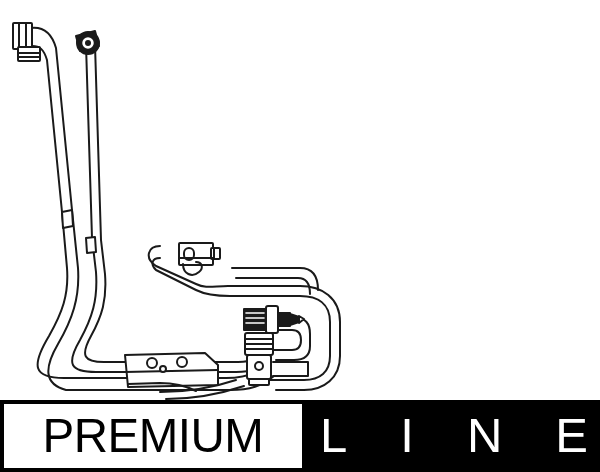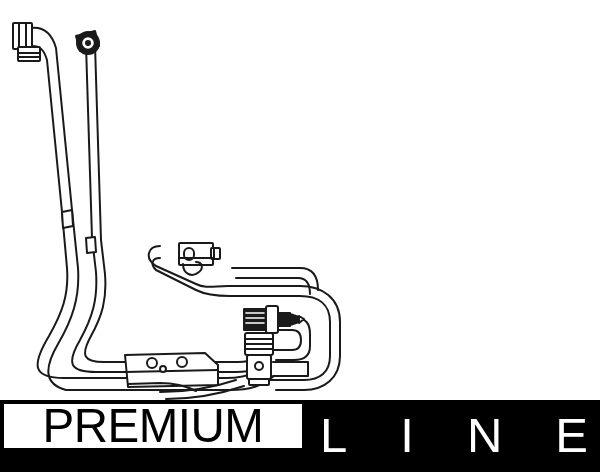--- a/index.html
+++ b/index.html
@@ -39,21 +39,21 @@
     background: #000000;
     display: flex;
     align-items: stretch;
     box-sizing: border-box;
   }
   #brand-premium-box {
     position: absolute;
     left: 4px;
     top: 4px;
     width: 298px;
-    height: 44px;
+    height: 64px;
     background: #ffffff;
     display: flex;
     align-items: center;
     justify-content: center;
     box-sizing: border-box;
   }
   #brand-premium-text {
     color: #000000;
     font-family: "Liberation Sans", sans-serif;
     font-size: 49px;

